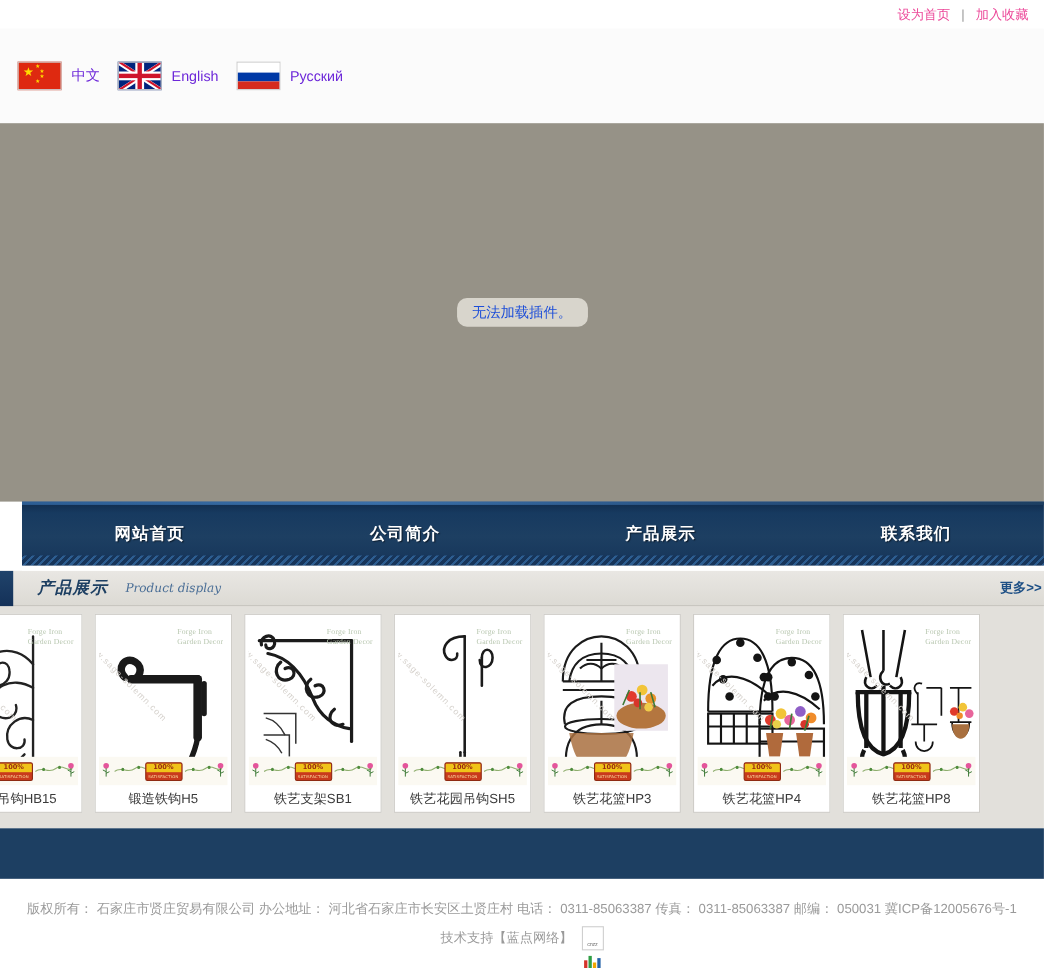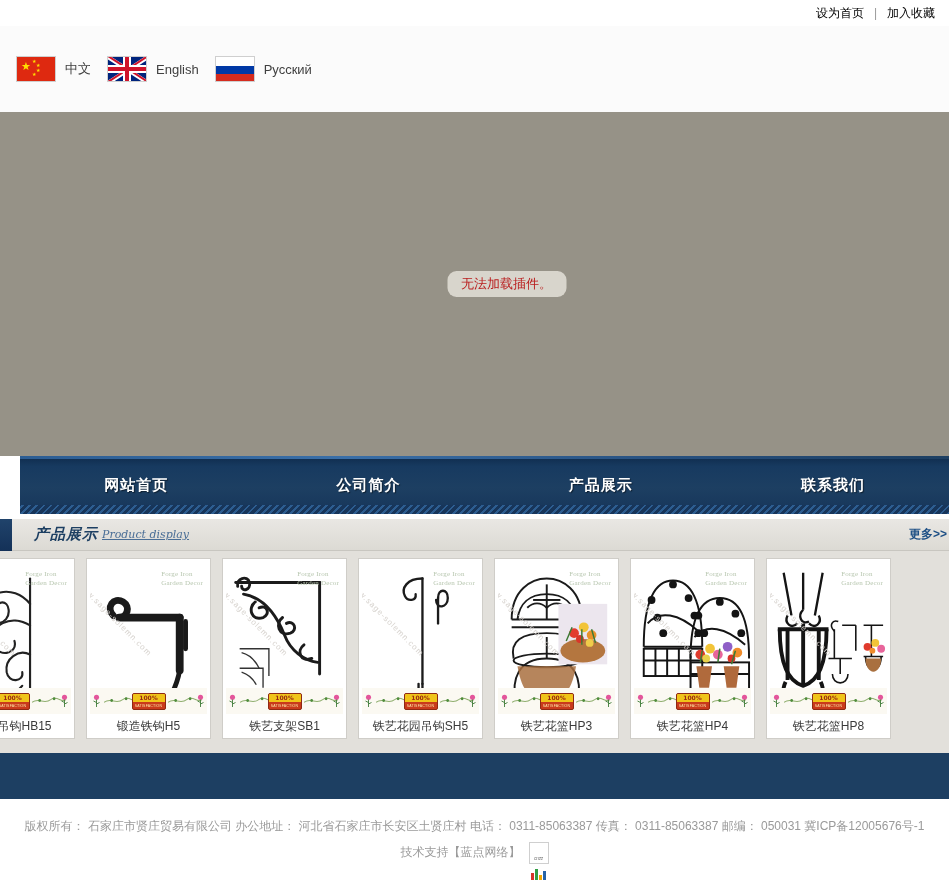--- a/index.html
+++ b/index.html
@@ -14,21 +14,21 @@
   .topbar {
     height: 26px;
     background: #ffffff;
     display: flex;
     align-items: center;
     justify-content: flex-end;
     padding-right: 14px;
     font-size: 12px;
     color: #333;
   }
-  .topbar a { color: #000000; text-decoration: none; }
+  .topbar a { color: #ec4899; text-decoration: none; }
   .topbar .sep { margin: 0 10px; color: #999; }
 
   
   .header {
     height: 86px;
     background: #fbfbfb;
     position: relative;
     display: flex;
     align-items: center;
     justify-content: space-between;
@@ -71,21 +71,21 @@
   }
   .flag {
     width: 40px; height: 26px;
     border: 1px solid #cfcfcf;
     display: block;
     position: relative;
     overflow: hidden;
   }
   .lang-label {
     font-size: 13px;
-    color: #404040;
+    color: #6d28d9;
     margin-left: 9px;
     white-space: nowrap;
     text-align: right;
   }
   
   .flag-cn { background: #de2910; }
   .flag-cn .star-big {
     position: absolute; left: 4px; top: 4px;
     color: #ffde00; font-size: 11px; line-height: 11px;
   }
@@ -130,26 +130,25 @@
   .banner {
     height: 344px;
     background: #969287;
     position: relative;
   }
   .plugin-msg {
     position: absolute;
     left: 50%; top: 50%;
     transform: translate(-50%, -50%);
     background: #d8d5cc;
-    color: #b91c1c;
+    color: #1d4ed8;
     font-size: 13px;
     padding: 4px 14px;
     border-radius: 9px;
     white-space: nowrap;
-    margin-left: 32px;
   }
 
   
   .nav-wrap { position: relative; padding-left: 20px; }
   .nav {
     height: 58px;
     background: linear-gradient(to bottom, #0f2b4c 0%, #173a60 18%, #1d3f62 55%, #16355a 100%);
     display: flex;
     align-items: center;
     position: relative;
@@ -210,23 +209,22 @@
     font-weight: bold;
     color: #1d3f62;
     font-style: italic;
     margin-left: 22px;
     letter-spacing: 1px;
   }
   .sec-title-en {
     font-size: 11px;
     color: #4a6e96;
     font-style: italic;
-    margin-left: 4px;
+    margin-left: 16px;
     font-family: "DejaVu Serif", "Liberation Serif", serif;
-    text-decoration: underline;
   }
   .sec-more {
     margin-left: auto;
     margin-right: 2px;
     font-size: 12px;
     font-weight: bold;
     color: #1d4f85;
     text-decoration: none;
     cursor: pointer;
   }

